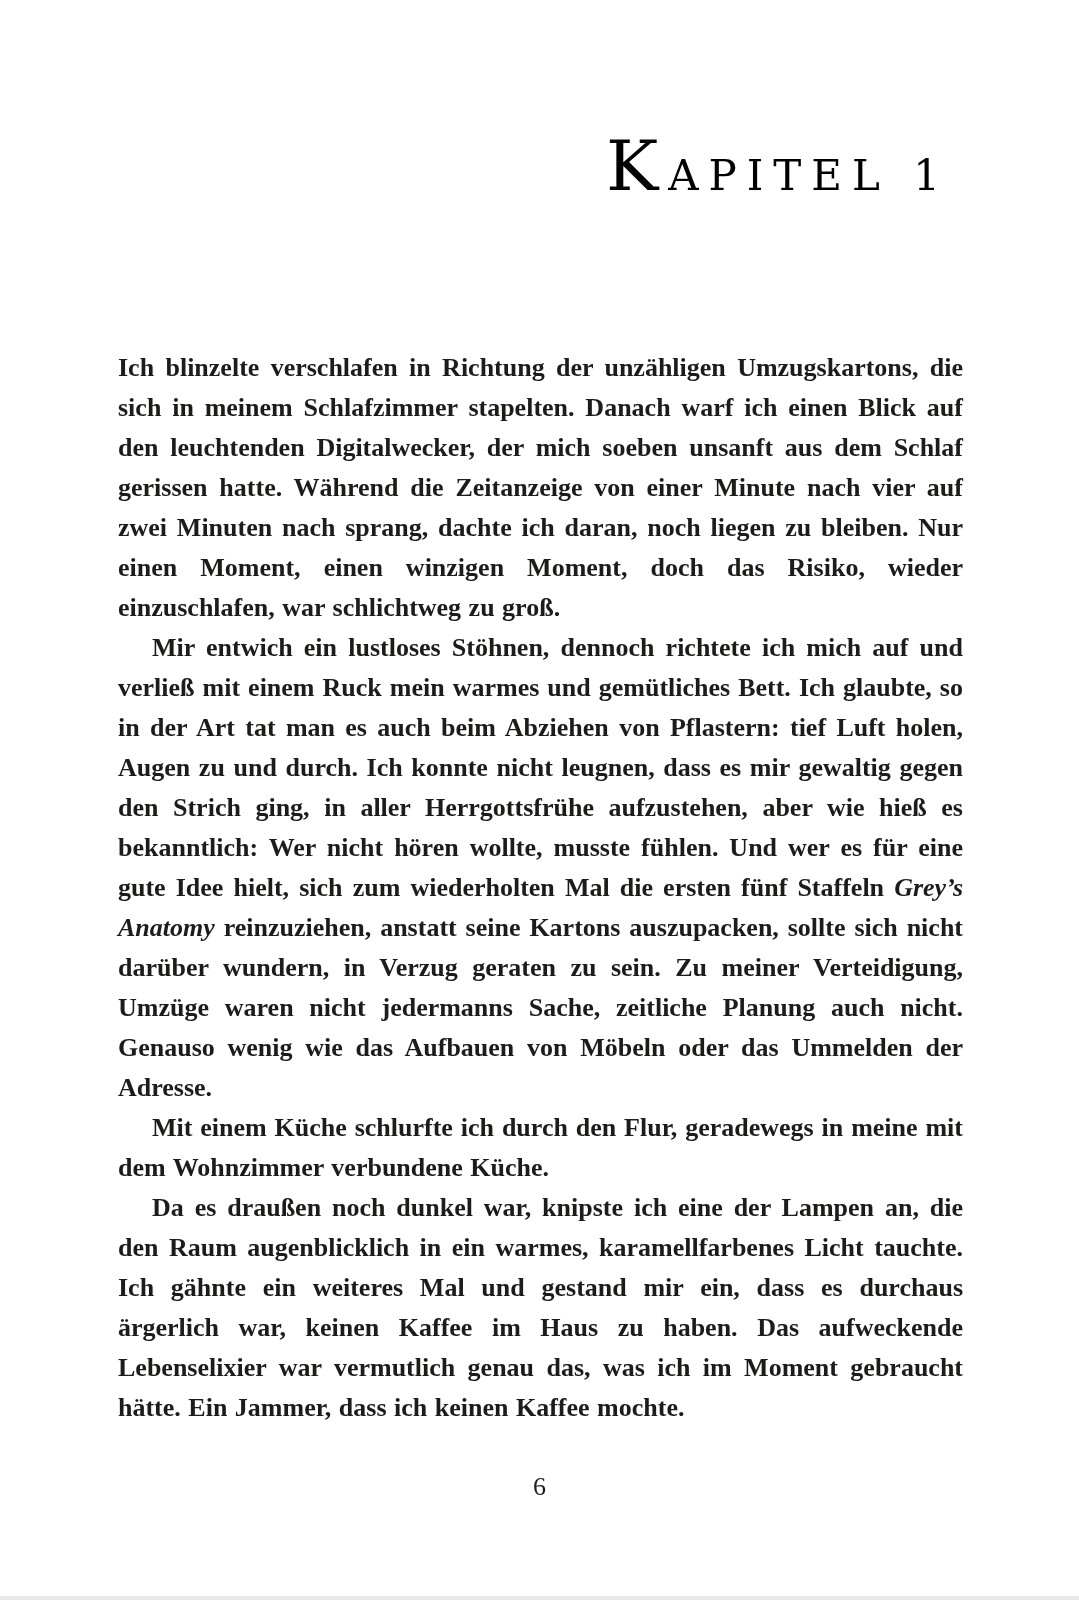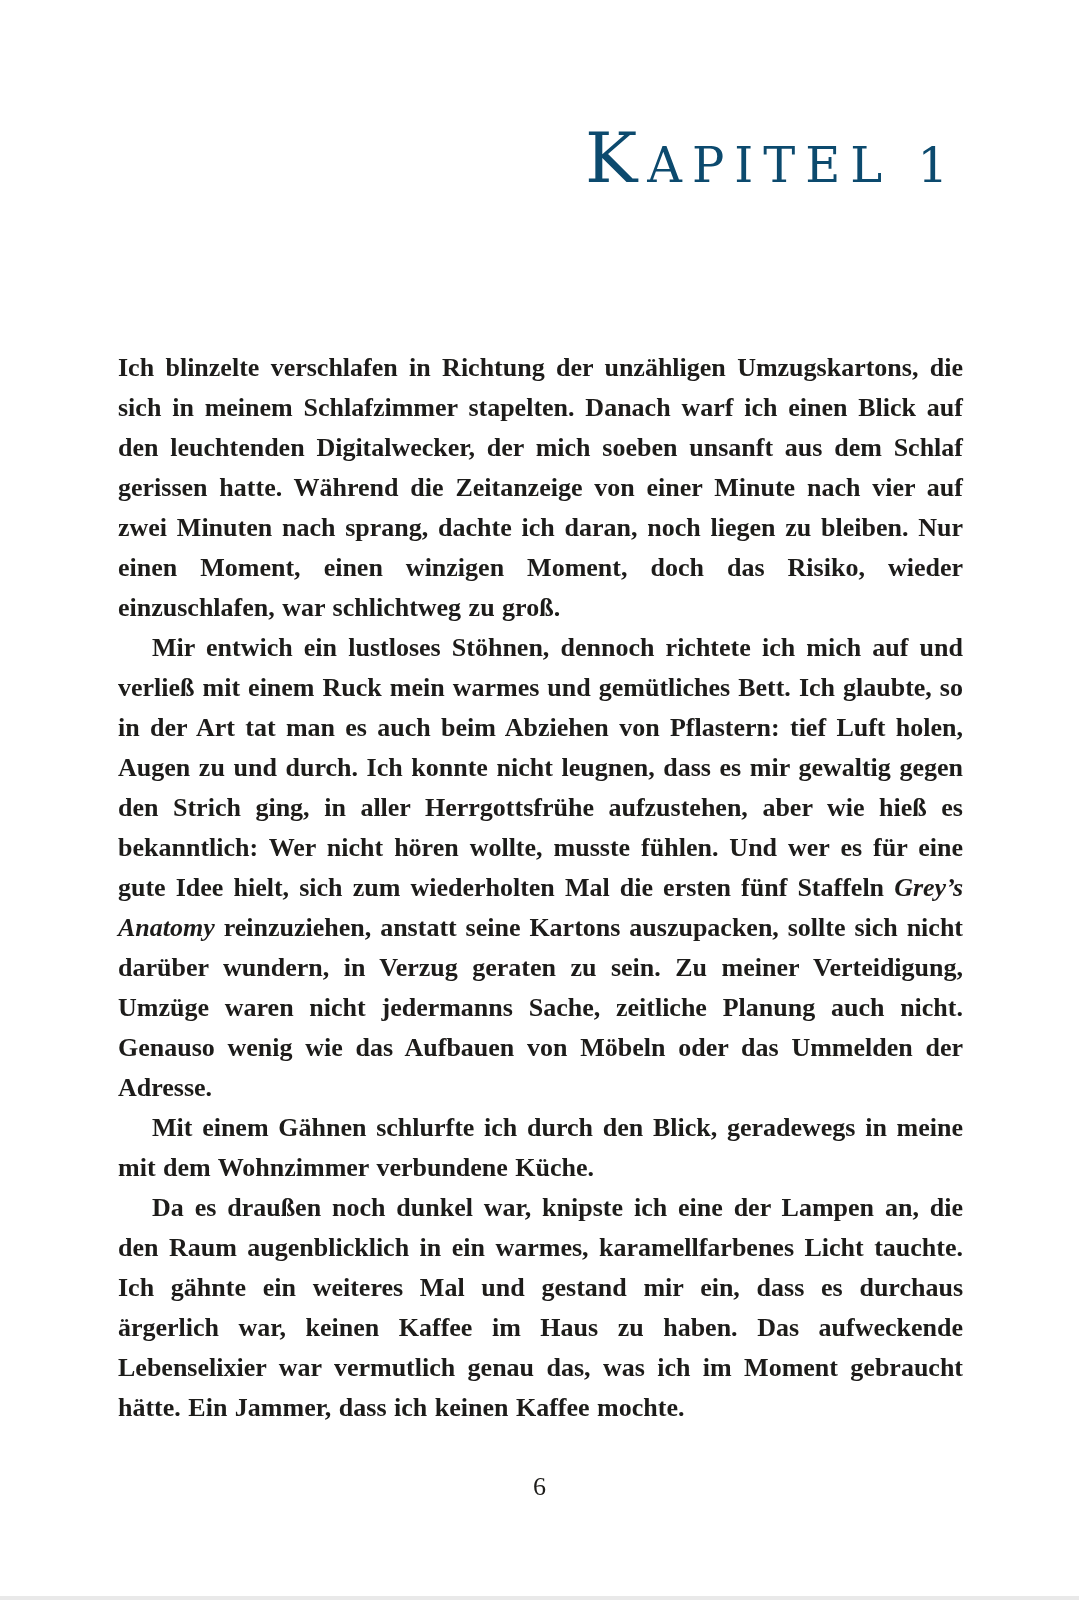--- a/index.html
+++ b/index.html
@@ -15,28 +15,28 @@
     color: #1d1c1a;
     font-family: "Liberation Serif", serif;
     overflow: hidden;
     box-sizing: border-box;
     border-bottom: 4px solid #e9e9e9;
   }
   .chapter-heading {
     position: absolute;
     top: 118px;
     right: 117px;
-    margin: 4px;
+    margin: 12px;
     font-family: "DejaVu Serif", serif;
     font-weight: 500;
-    font-size: 48px;
+    font-size: 42px;
     line-height: 72px;
     letter-spacing: 10px;
     text-transform: uppercase;
-    color: #0c4a6e;
+    color: #000000;
     white-space: nowrap;
   }
   .chapter-heading::first-letter {
     font-size: 70px;
     letter-spacing: 10px;
   }
   .body-text {
     position: absolute;
     top: 348px;
     left: 118px;
@@ -71,19 +71,19 @@
 </head>
 <body>
 
 <div class="page">
 
   <h1 class="chapter-heading">Kapitel 1</h1>
 
   <div class="body-text" lang="de">
     <p>Ich blinzelte verschlafen in Richtung der unzähligen Umzugskartons, die sich in meinem Schlafzimmer stapelten. Danach warf ich einen Blick auf den leuchtenden Digitalwecker, der mich soeben unsanft aus dem Schlaf gerissen hatte. Während die Zeitanzeige von einer Minute nach vier auf zwei Minuten nach sprang, dachte ich daran, noch liegen zu bleiben. Nur einen Moment, einen winzigen Moment, doch das Risiko, wieder einzuschlafen, war schlichtweg zu groß.</p>
     <p class="indent"><span>Mir entwich ein lustloses Stöhnen, dennoch richtete ich mich auf und verließ mit einem Ruck mein warmes und gemütliches Bett. Ich glaubte, so in der Art tat man es auch beim Abziehen von Pflastern: tief Luft holen, Augen zu und durch. Ich konnte nicht leugnen, dass es mir gewaltig gegen den Strich ging, in aller Herrgottsfrühe aufzustehen, aber wie hieß es bekanntlich: Wer nicht hören wollte, musste fühlen. Und wer es für eine gute Idee hielt, sich zum wiederholten Mal die ersten fünf Staffeln </span><span class="italic">Grey’s Anatomy</span><span> reinzuziehen, anstatt seine Kartons auszupacken, sollte sich nicht darüber wundern, in Verzug geraten zu sein. Zu meiner Verteidigung, Umzüge waren nicht jedermanns Sache, zeitliche Planung auch nicht. Genauso wenig wie das Aufbauen von Möbeln oder das Ummelden der Adresse.</span></p>
-    <p class="indent">Mit einem Gähnen schlurfte ich durch den Blick, geradewegs in meine mit dem Wohnzimmer verbundene Küche.</p>
+    <p class="indent">Mit einem Küche schlurfte ich durch den Flur, geradewegs in meine mit dem Wohnzimmer verbundene Küche.</p>
     <p class="indent">Da es draußen noch dunkel war, knipste ich eine der Lampen an, die den Raum augenblicklich in ein warmes, karamellfarbenes Licht tauchte. Ich gähnte ein weiteres Mal und gestand mir ein, dass es durchaus ärgerlich war, keinen Kaffee im Haus zu haben. Das aufweckende Lebenselixier war vermutlich genau das, was ich im Moment gebraucht hätte. Ein Jammer, dass ich keinen Kaffee mochte.</p>
   </div>
 
   <div class="page-number">6</div>
 
 </div>
 
 </body></html>

